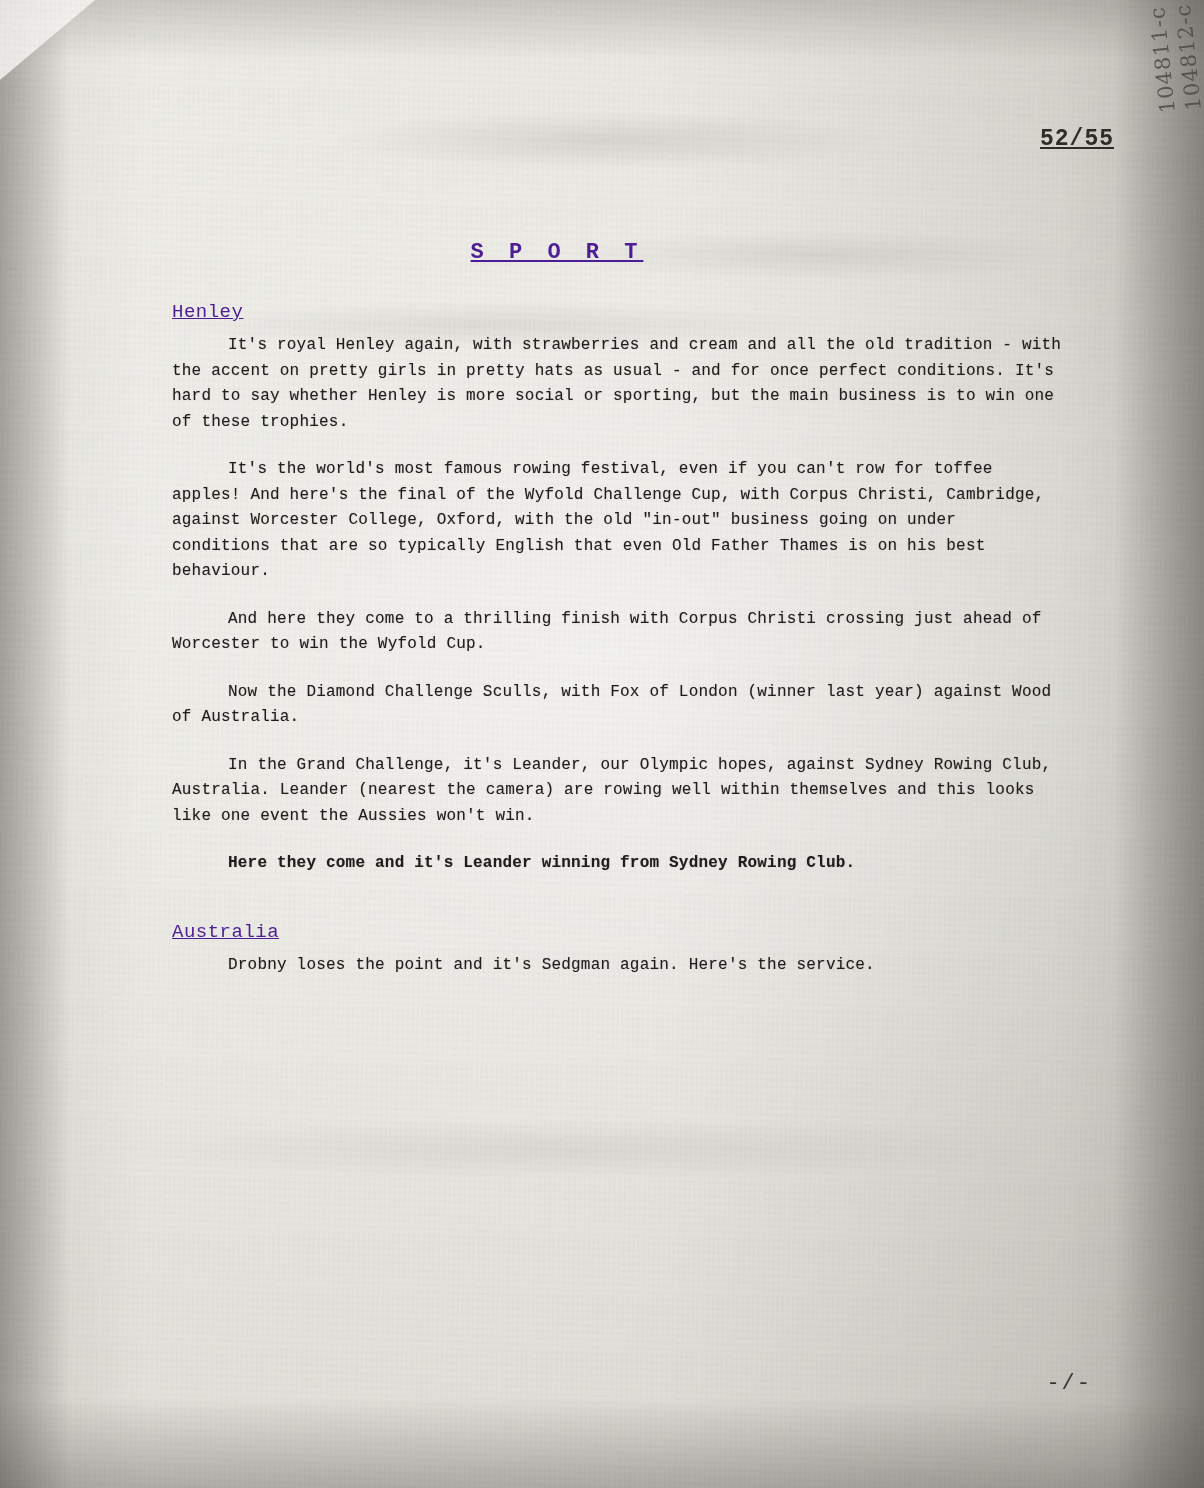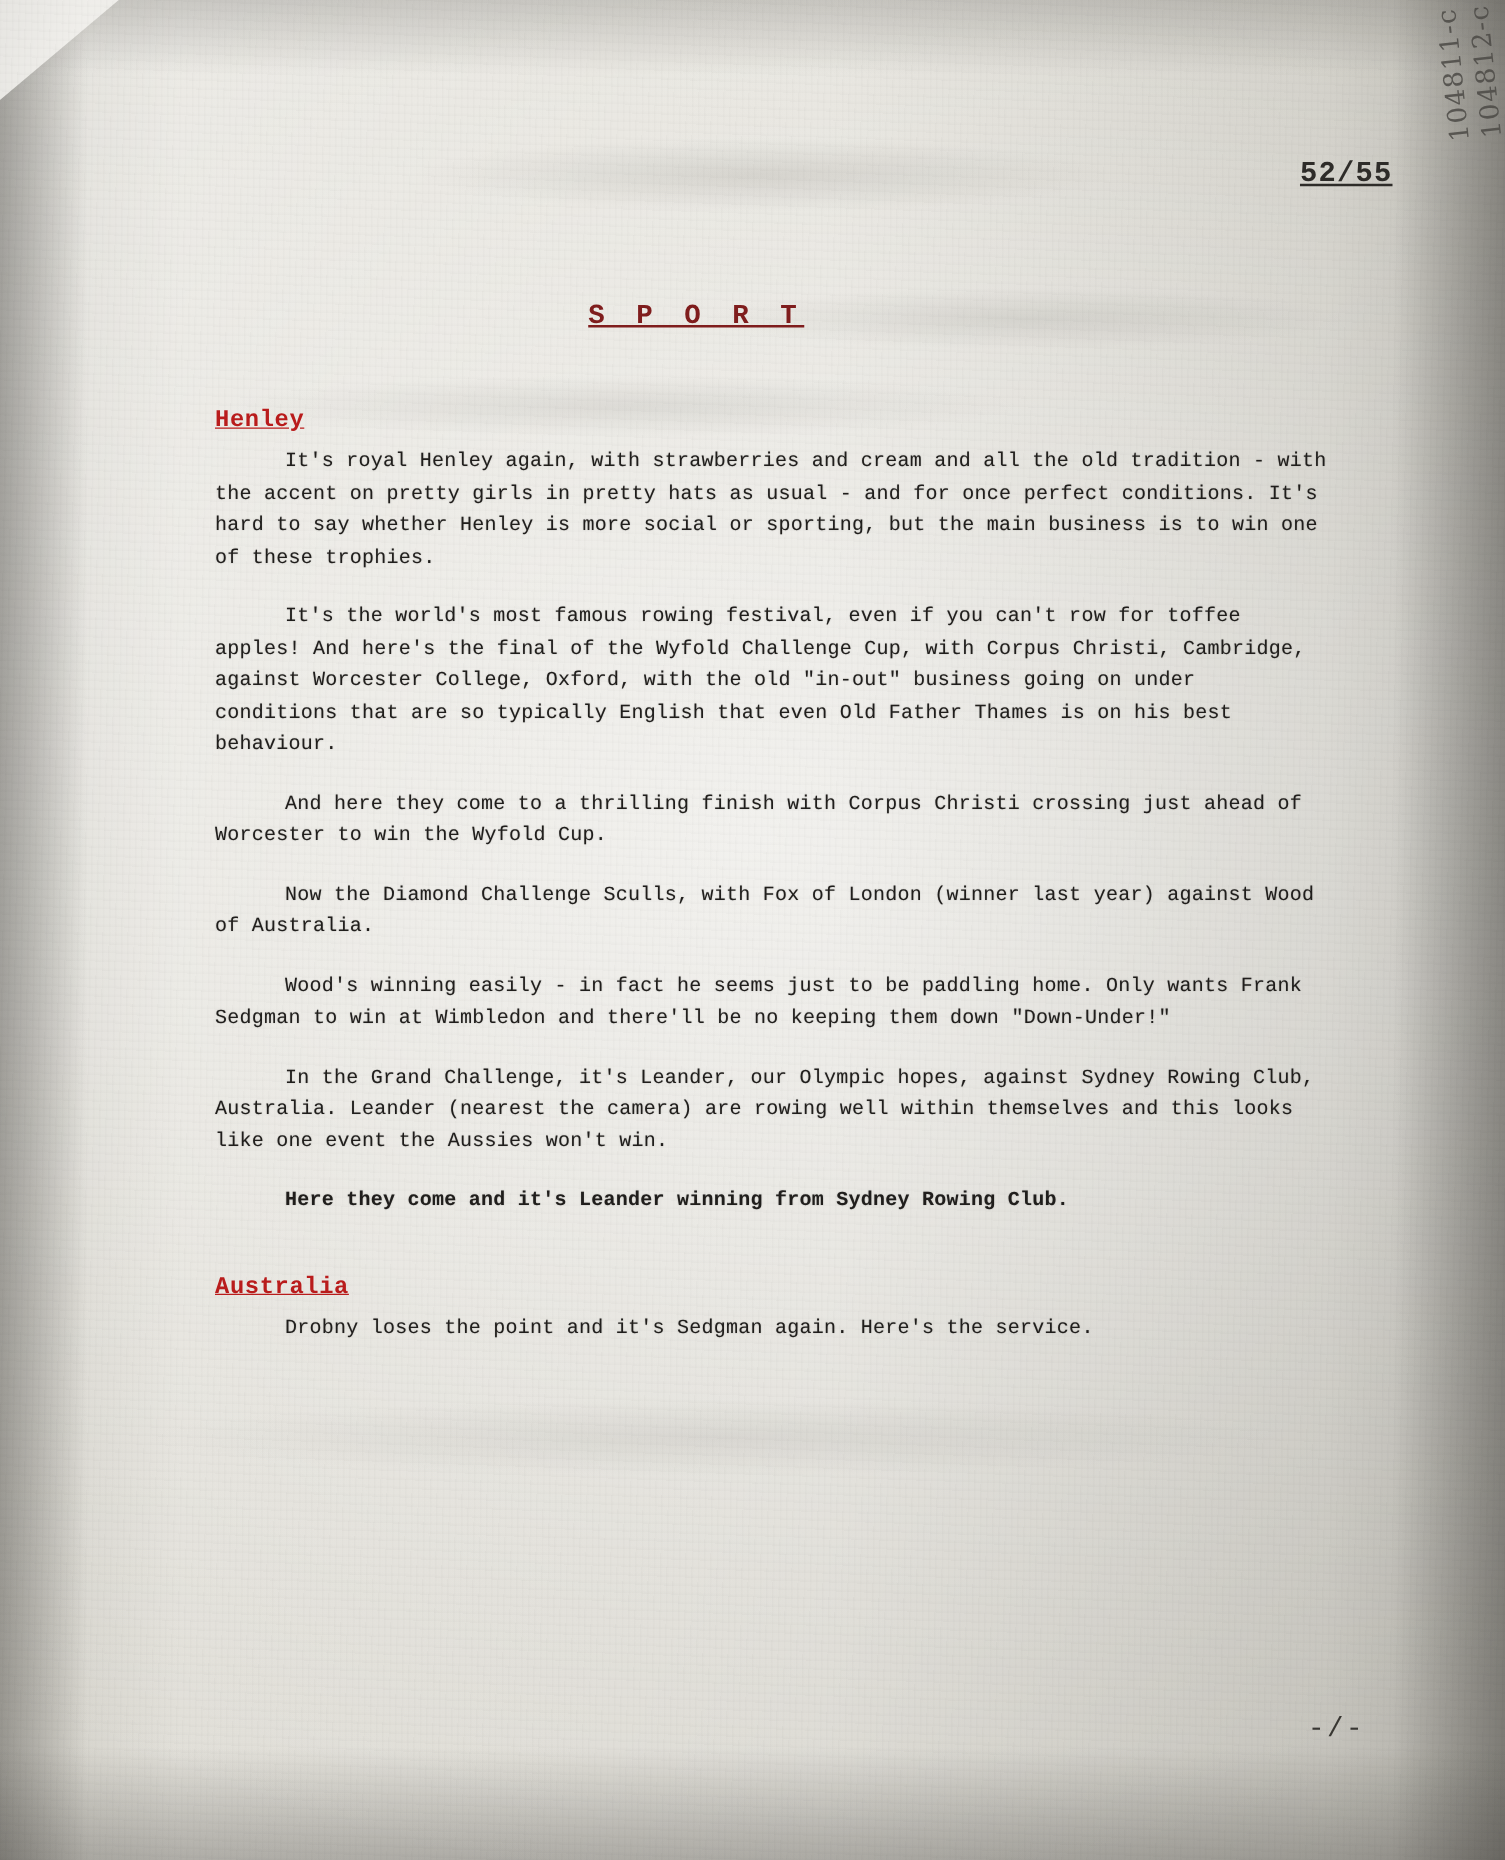--- a/index.html
+++ b/index.html
@@ -129,32 +129,32 @@
     width: 890px;
     color: #1f1d1b;
   }
 
   .doc-title {
     text-align: center;
     font-size: 22px;
     font-weight: bold;
     letter-spacing: 6px;
     text-decoration: underline;
-    margin: 0 0 60px 0;
+    margin: 0 0 36px 0;
     padding-right: 120px;
-    color: #7f1d1d;
+    color: #4c1d95;
   }
 
   h2.section-heading {
     font-size: 19px;
-    font-weight: bold;
+    font-weight: normal;
     margin: 0 0 10px 0;
     text-decoration: underline;
     letter-spacing: 0.5px;
-    color: #b91c1c;
+    color: #4c1d95;
   }
 
   p.para {
     font-size: 16px;
     line-height: 25.5px;
     margin: 0 0 22px 0;
     text-indent: 56px;
     letter-spacing: 0.2px;
     color: #201e1c;
     text-shadow: 0 0 1px rgba(30,28,26,0.35);
@@ -198,21 +198,20 @@
 
   <div class="content">
     <div class="doc-title">S P O R T</div>
 
     <div class="section henley">
       <h2 class="section-heading">Henley</h2>
       <p class="para">It's royal Henley again, with strawberries and cream and all the old tradition - with the accent on pretty girls in pretty hats as usual - and for once perfect conditions.  It's hard to say whether Henley is more social or sporting, but the main business is to win one of these trophies.</p>
       <p class="para">It's the world's most famous rowing festival, even if you can't row for toffee apples!   And here's the final of the Wyfold Challenge Cup, with Corpus Christi, Cambridge, against Worcester College, Oxford, with the old "in-out" business going on under conditions that are so typically English that even Old Father Thames is on his best behaviour.</p>
       <p class="para">And here they come to a thrilling finish with Corpus Christi crossing just ahead of Worcester to win the Wyfold Cup.</p>
       <p class="para">Now the Diamond Challenge Sculls, with Fox of London (winner last year) against Wood of Australia.</p>
-      <p class="para">Wood's winning easily - in fact he seems just to be paddling home. Only wants Frank Sedgman to win at Wimbledon and there'll be no keeping them down "Down-Under!"</p>
       <p class="para">In the Grand Challenge, it's Leander, our Olympic hopes, against Sydney Rowing Club, Australia.   Leander (nearest the camera) are rowing well within themselves and this looks like one event the Aussies won't win.</p>
       <p class="para last-of-section">Here they come and it's Leander winning from Sydney Rowing Club.</p>
     </div>
 
     <div class="section wimbledon">
       <h2 class="section-heading">Australia</h2>
       <p class="para">Drobny loses the point and it's Sedgman again.   Here's the service.</p>
     </div>
   </div>
 

